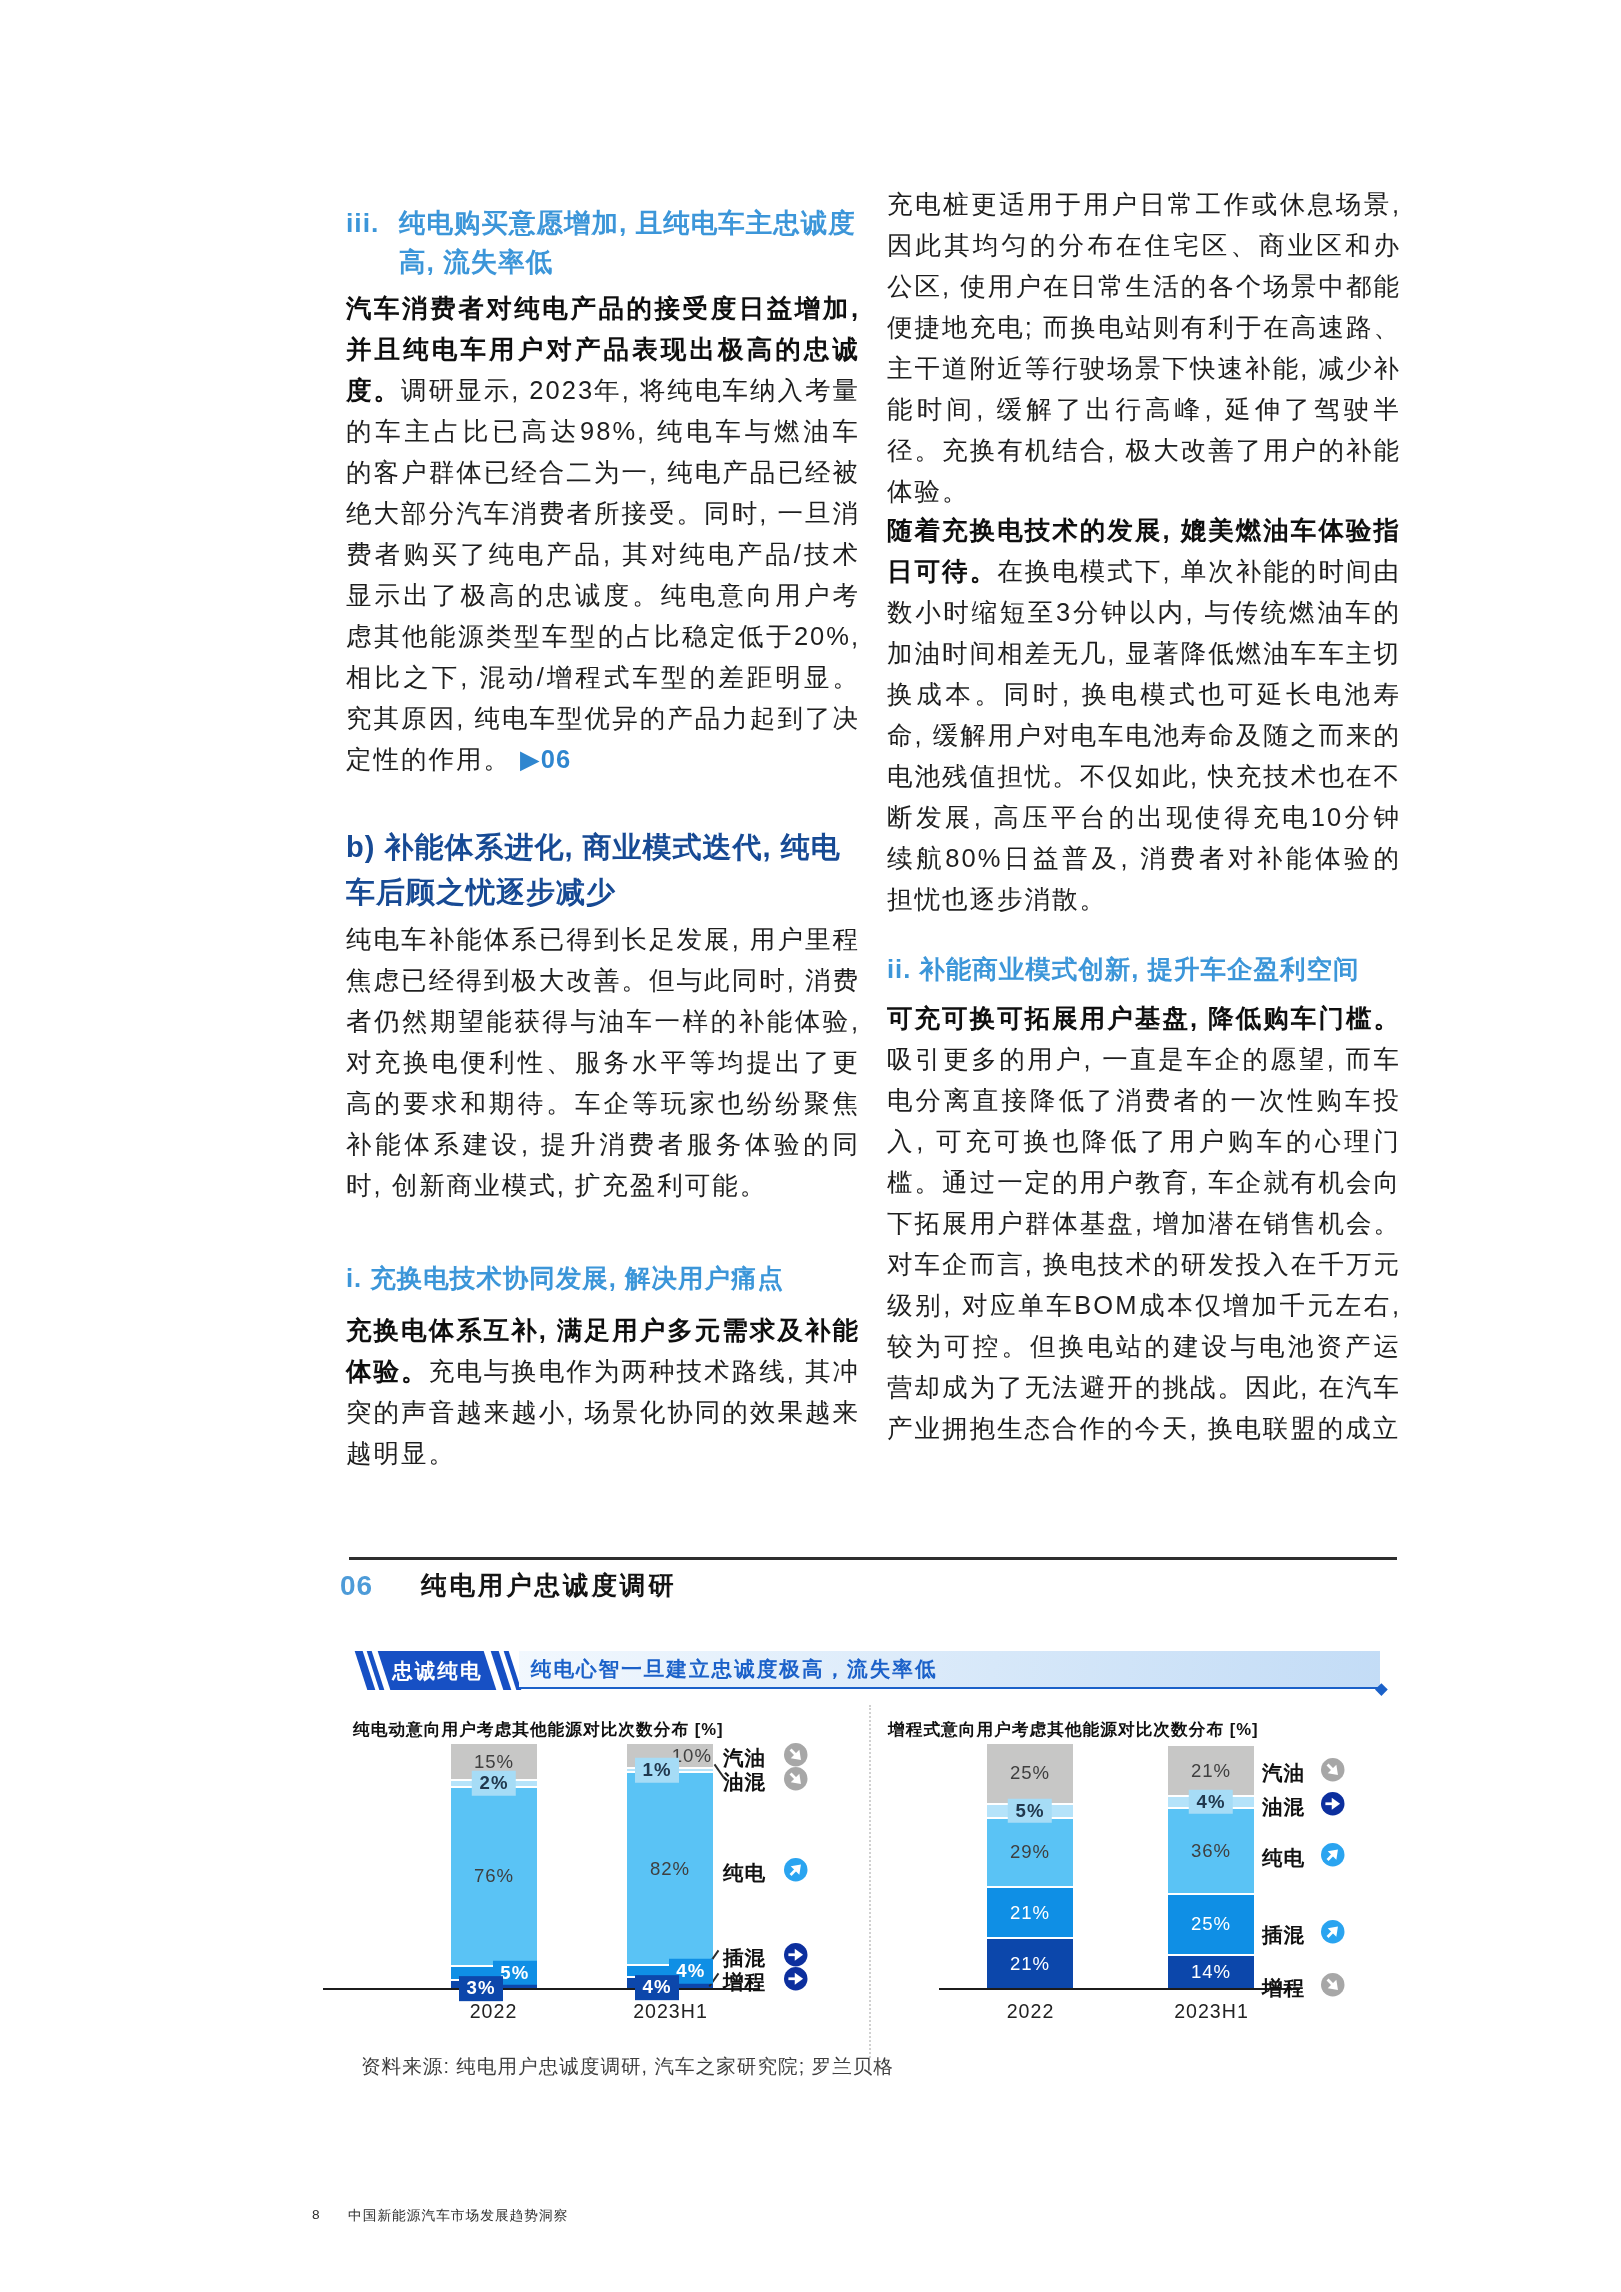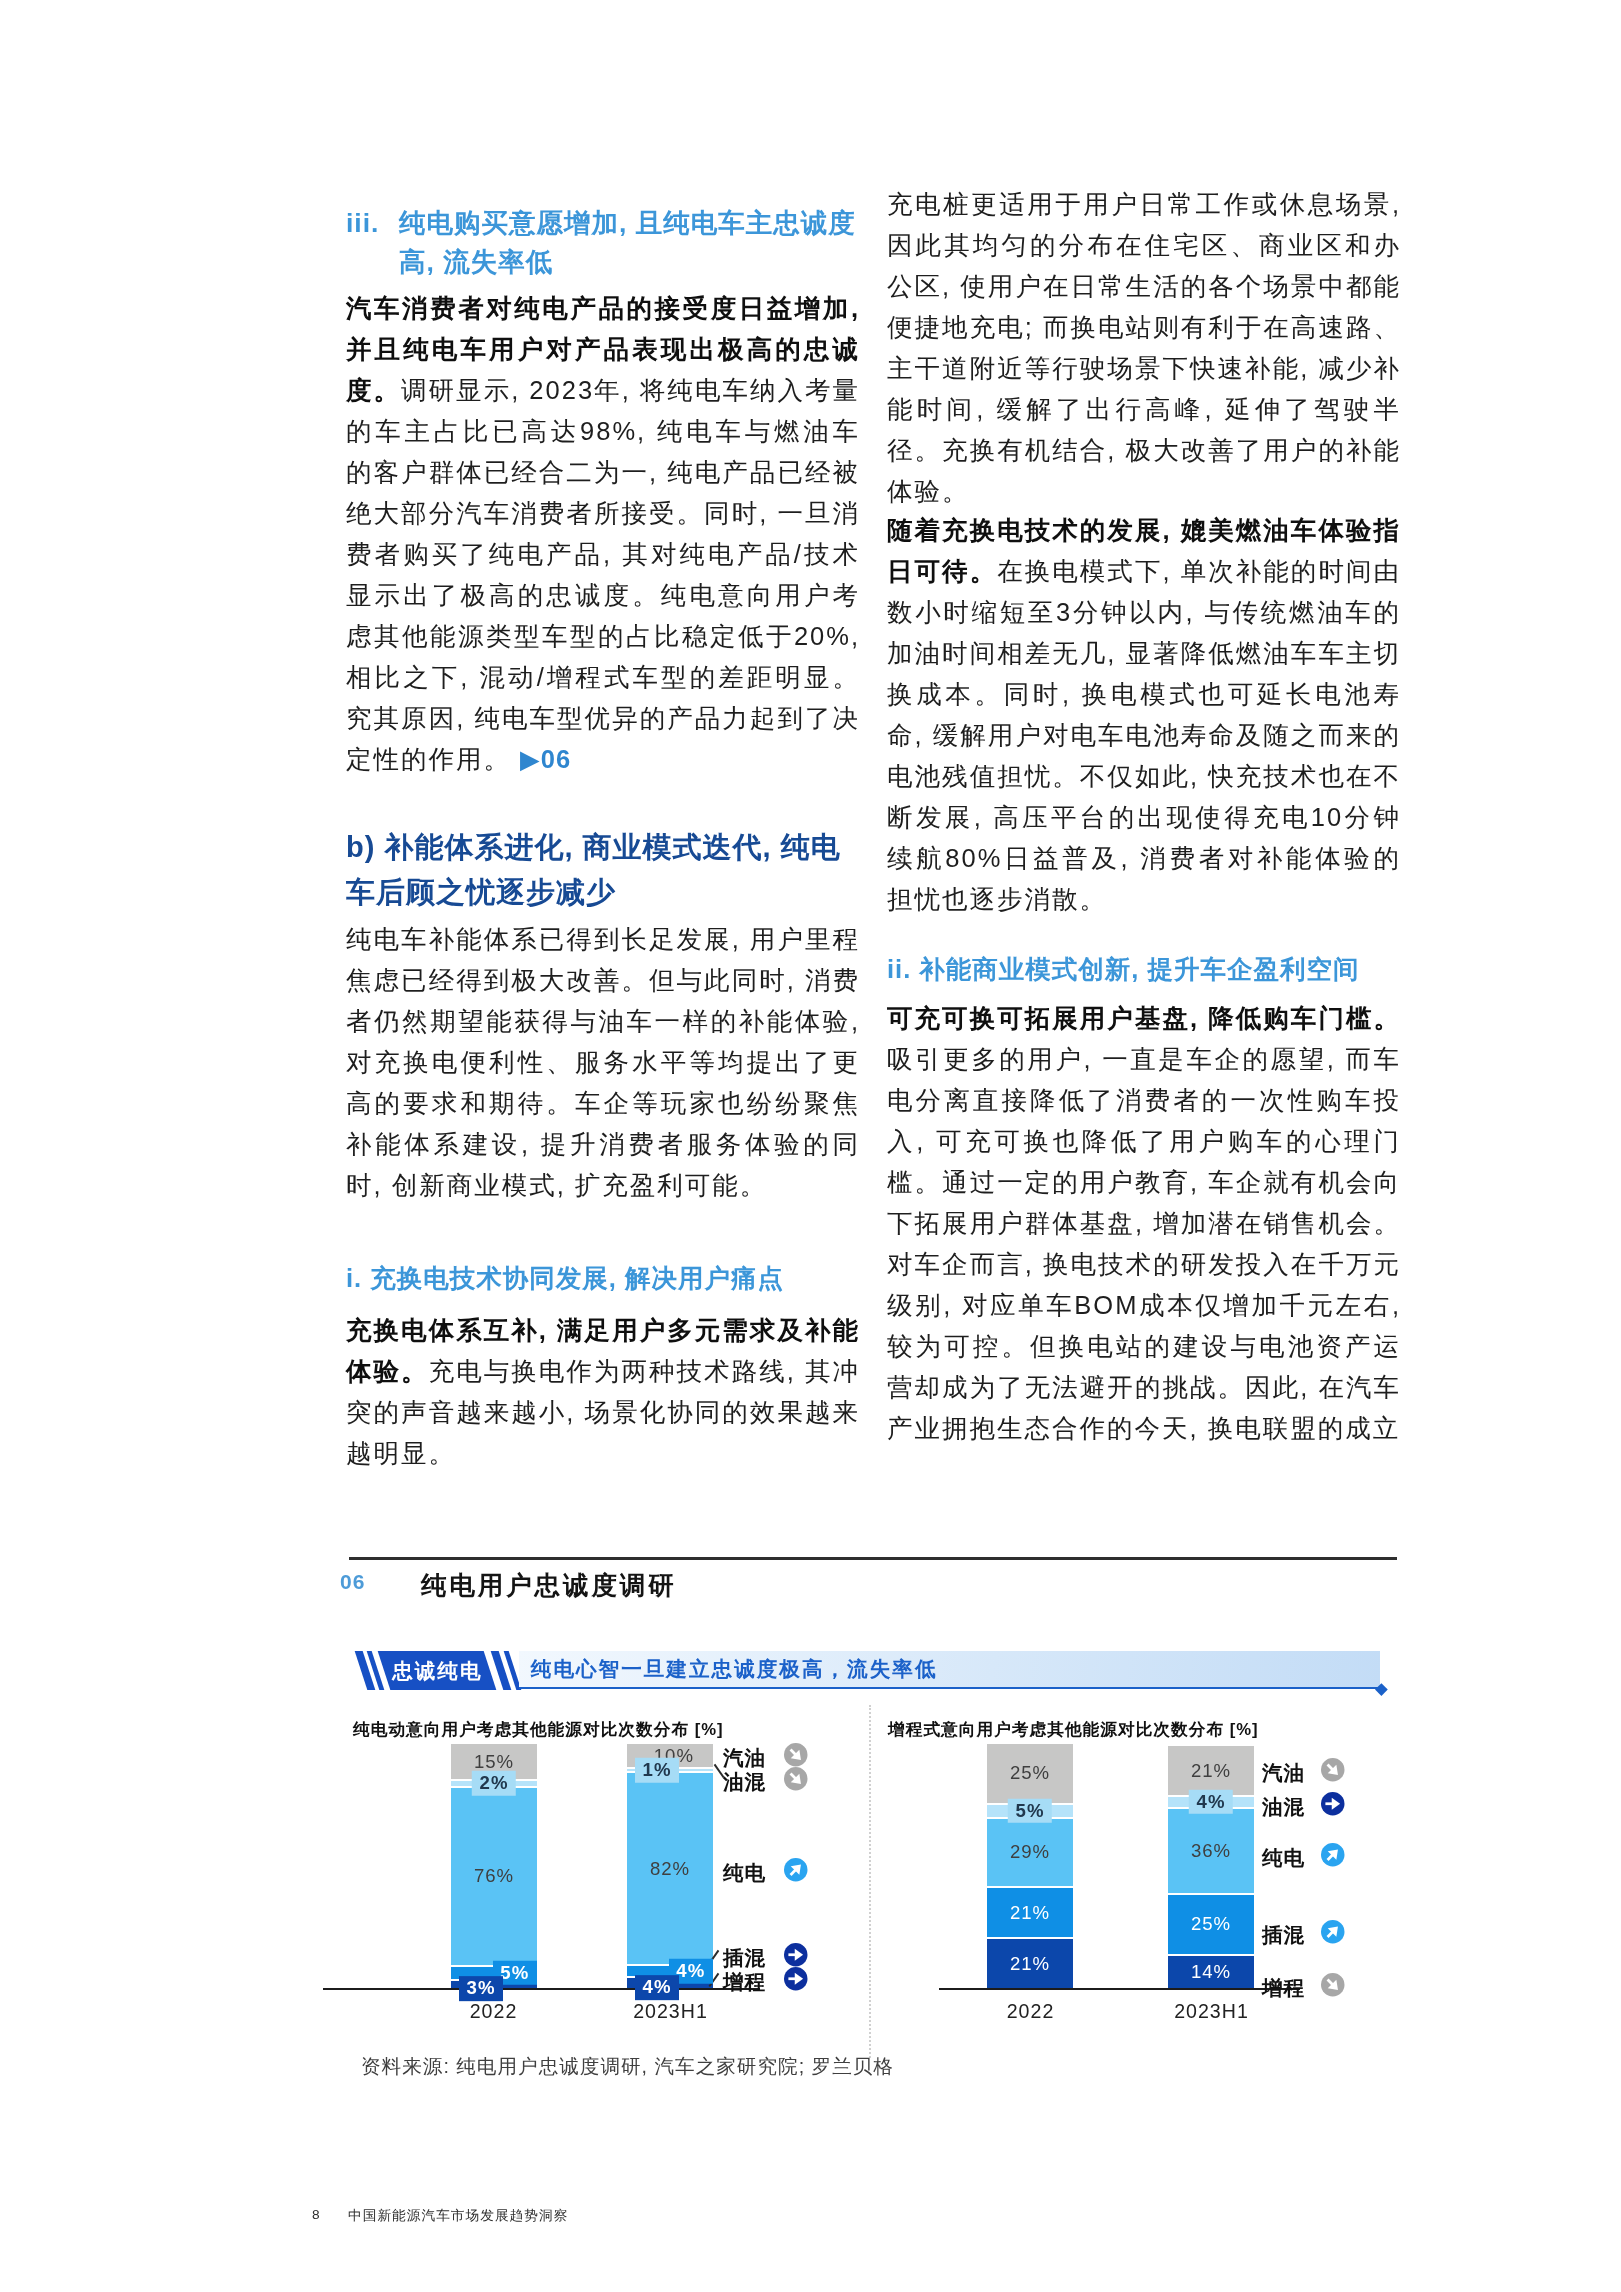--- a/index.html
+++ b/index.html
@@ -10,34 +10,34 @@
   .para{font-size:25.5px;line-height:41px;letter-spacing:2px;color:#1e1e1e;text-align:justify;}
   .lead{font-weight:bold;color:#0f0f0f;}
   .ref{color:#2f86cf;font-weight:bold;letter-spacing:1px;}
   .h-blue{color:#3c96d9;font-weight:bold;font-size:26.5px;line-height:39px;letter-spacing:1px;}
   .h-navy{color:#174a94;font-weight:bold;font-size:29px;line-height:45px;letter-spacing:1px;}
   .h-sub{color:#3c96d9;font-weight:bold;font-size:25.5px;line-height:33px;letter-spacing:1px;}
   .hang{display:flex;}
   .hang-prefix{flex:0 0 53px;}
   
   .fig-rule{background:#2f2f2f;height:2.9px;}
-  .fig-num{color:#4d9bd8;font-weight:bold;font-size:21px;letter-spacing:1px;}
+  .fig-num{color:#4d9bd8;font-weight:bold;font-size:28px;letter-spacing:1px;}
   .fig-title{color:#141414;font-weight:bold;font-size:25.5px;letter-spacing:2.9px;}
   
   .slash{background:#1750c4;height:39px;transform:skewX(18deg);}
   .tagbox{background:#1750c4;height:39px;transform:skewX(18deg);display:flex;align-items:center;justify-content:center;}
   .tagbox span{transform:skewX(-18deg);color:#fff;font-weight:bold;font-size:20.6px;letter-spacing:2px;}
   .strip{height:36px;background:linear-gradient(100deg,#f2f8fe 0%,#d7e8f9 55%,#c3dcf6 100%);
          border-bottom:2.9px solid #1b61c9;display:flex;align-items:center;}
   .strip span{color:#1b61c9;font-weight:bold;font-size:20.6px;letter-spacing:2px;padding-left:11.8px;}
   .diamond{width:8.8px;height:8.8px;background:#1b61c9;transform:rotate(45deg);}
   
   .chart-subtitle{font-size:16.7px;font-weight:bold;color:#111;letter-spacing:1px;margin-top:15px;}
   .seg{position:relative;display:flex;align-items:center;justify-content:center;}
-  .seg.right{justify-content:flex-end;padding-right:19px;box-sizing:border-box;}
+  .seg.right{justify-content:flex-end;padding-right:1px;box-sizing:border-box;}
   .seg-label{font-size:18.6px;color:#3f3f3f;letter-spacing:1px;}
   .seg-label.white{color:#ffffff;}
   .chip{position:absolute;font-size:18.6px;font-weight:bold;line-height:24.5px;padding:0 7.8px;z-index:3;white-space:nowrap;letter-spacing:1px;}
   .chip.box-c{left:50%;top:50%;transform:translate(-50%,-50%);}
   .chip.box-l{left:7.8px;top:50%;transform:translateY(-50%);}
   .chip.box-r{right:0;top:50%;transform:translateY(-50%);}
   .chip-navy.box-l{transform:translateY(-32%);}
   .chip-vlight{background:#a6dcf6;color:#21384e;}
   .chip-mid{background:#0f8fe5;color:#ffffff;}
   .chip-navy{background:#0c47ab;color:#ffffff;}

